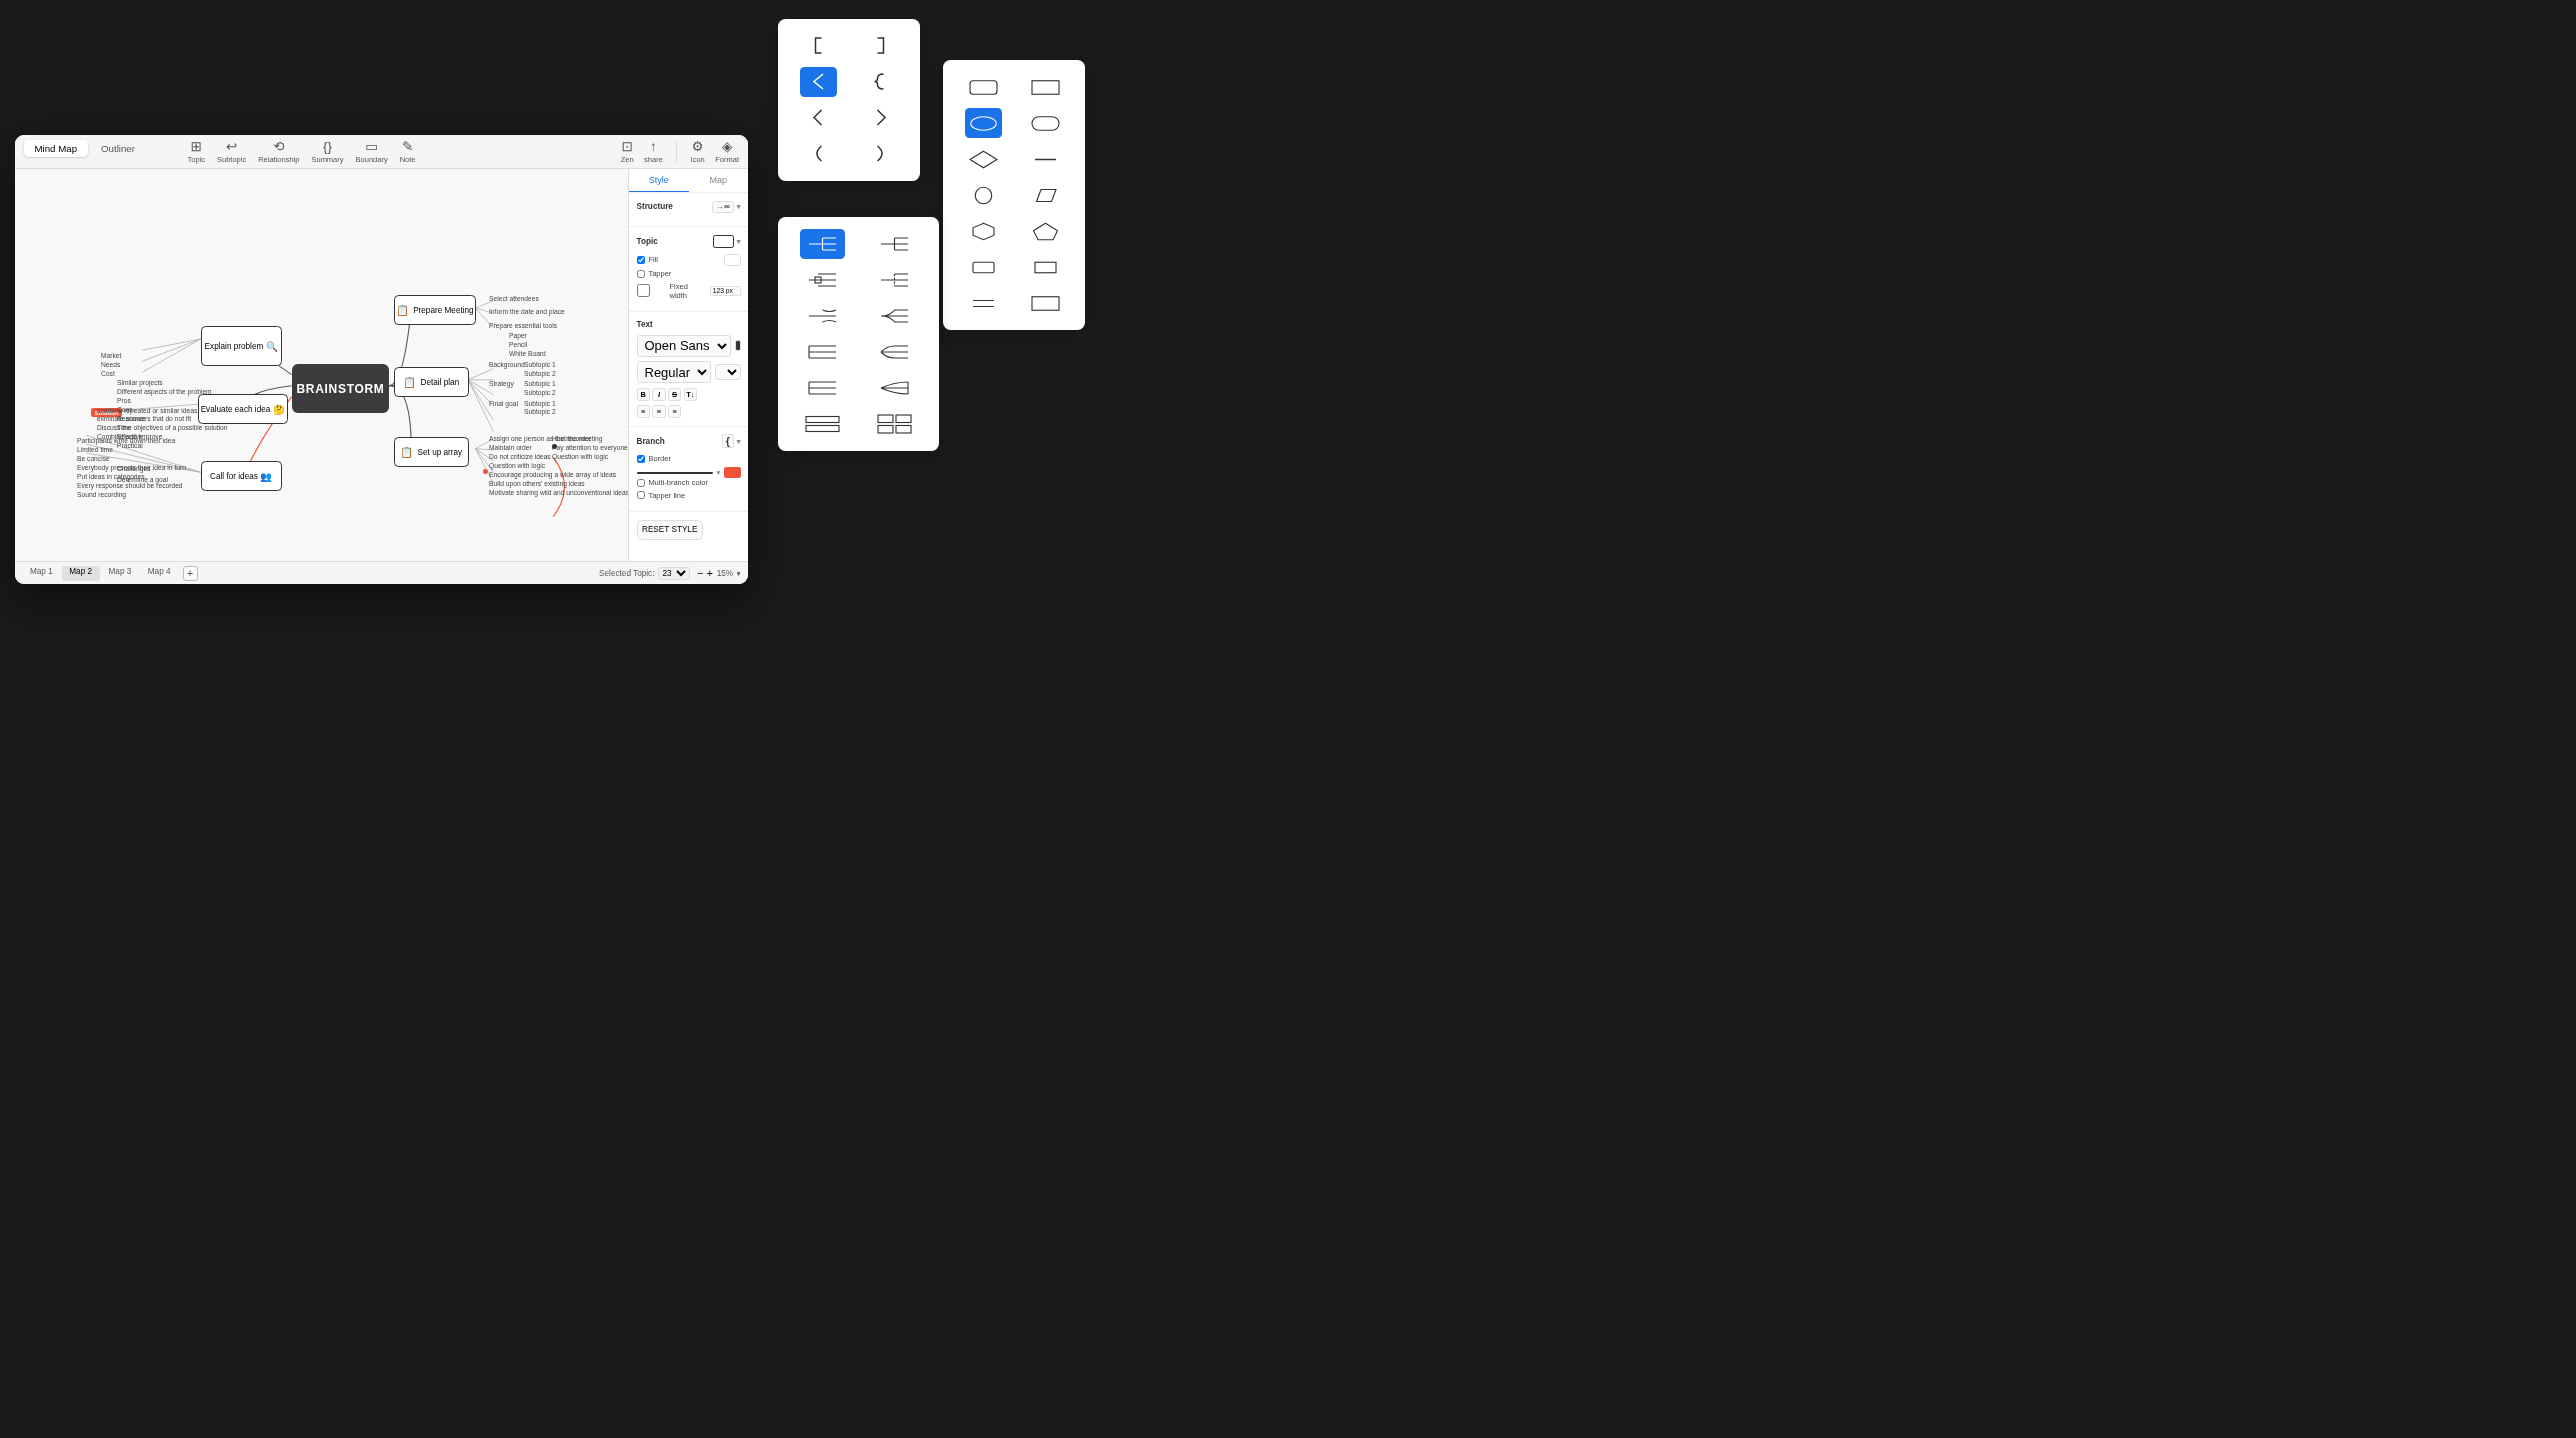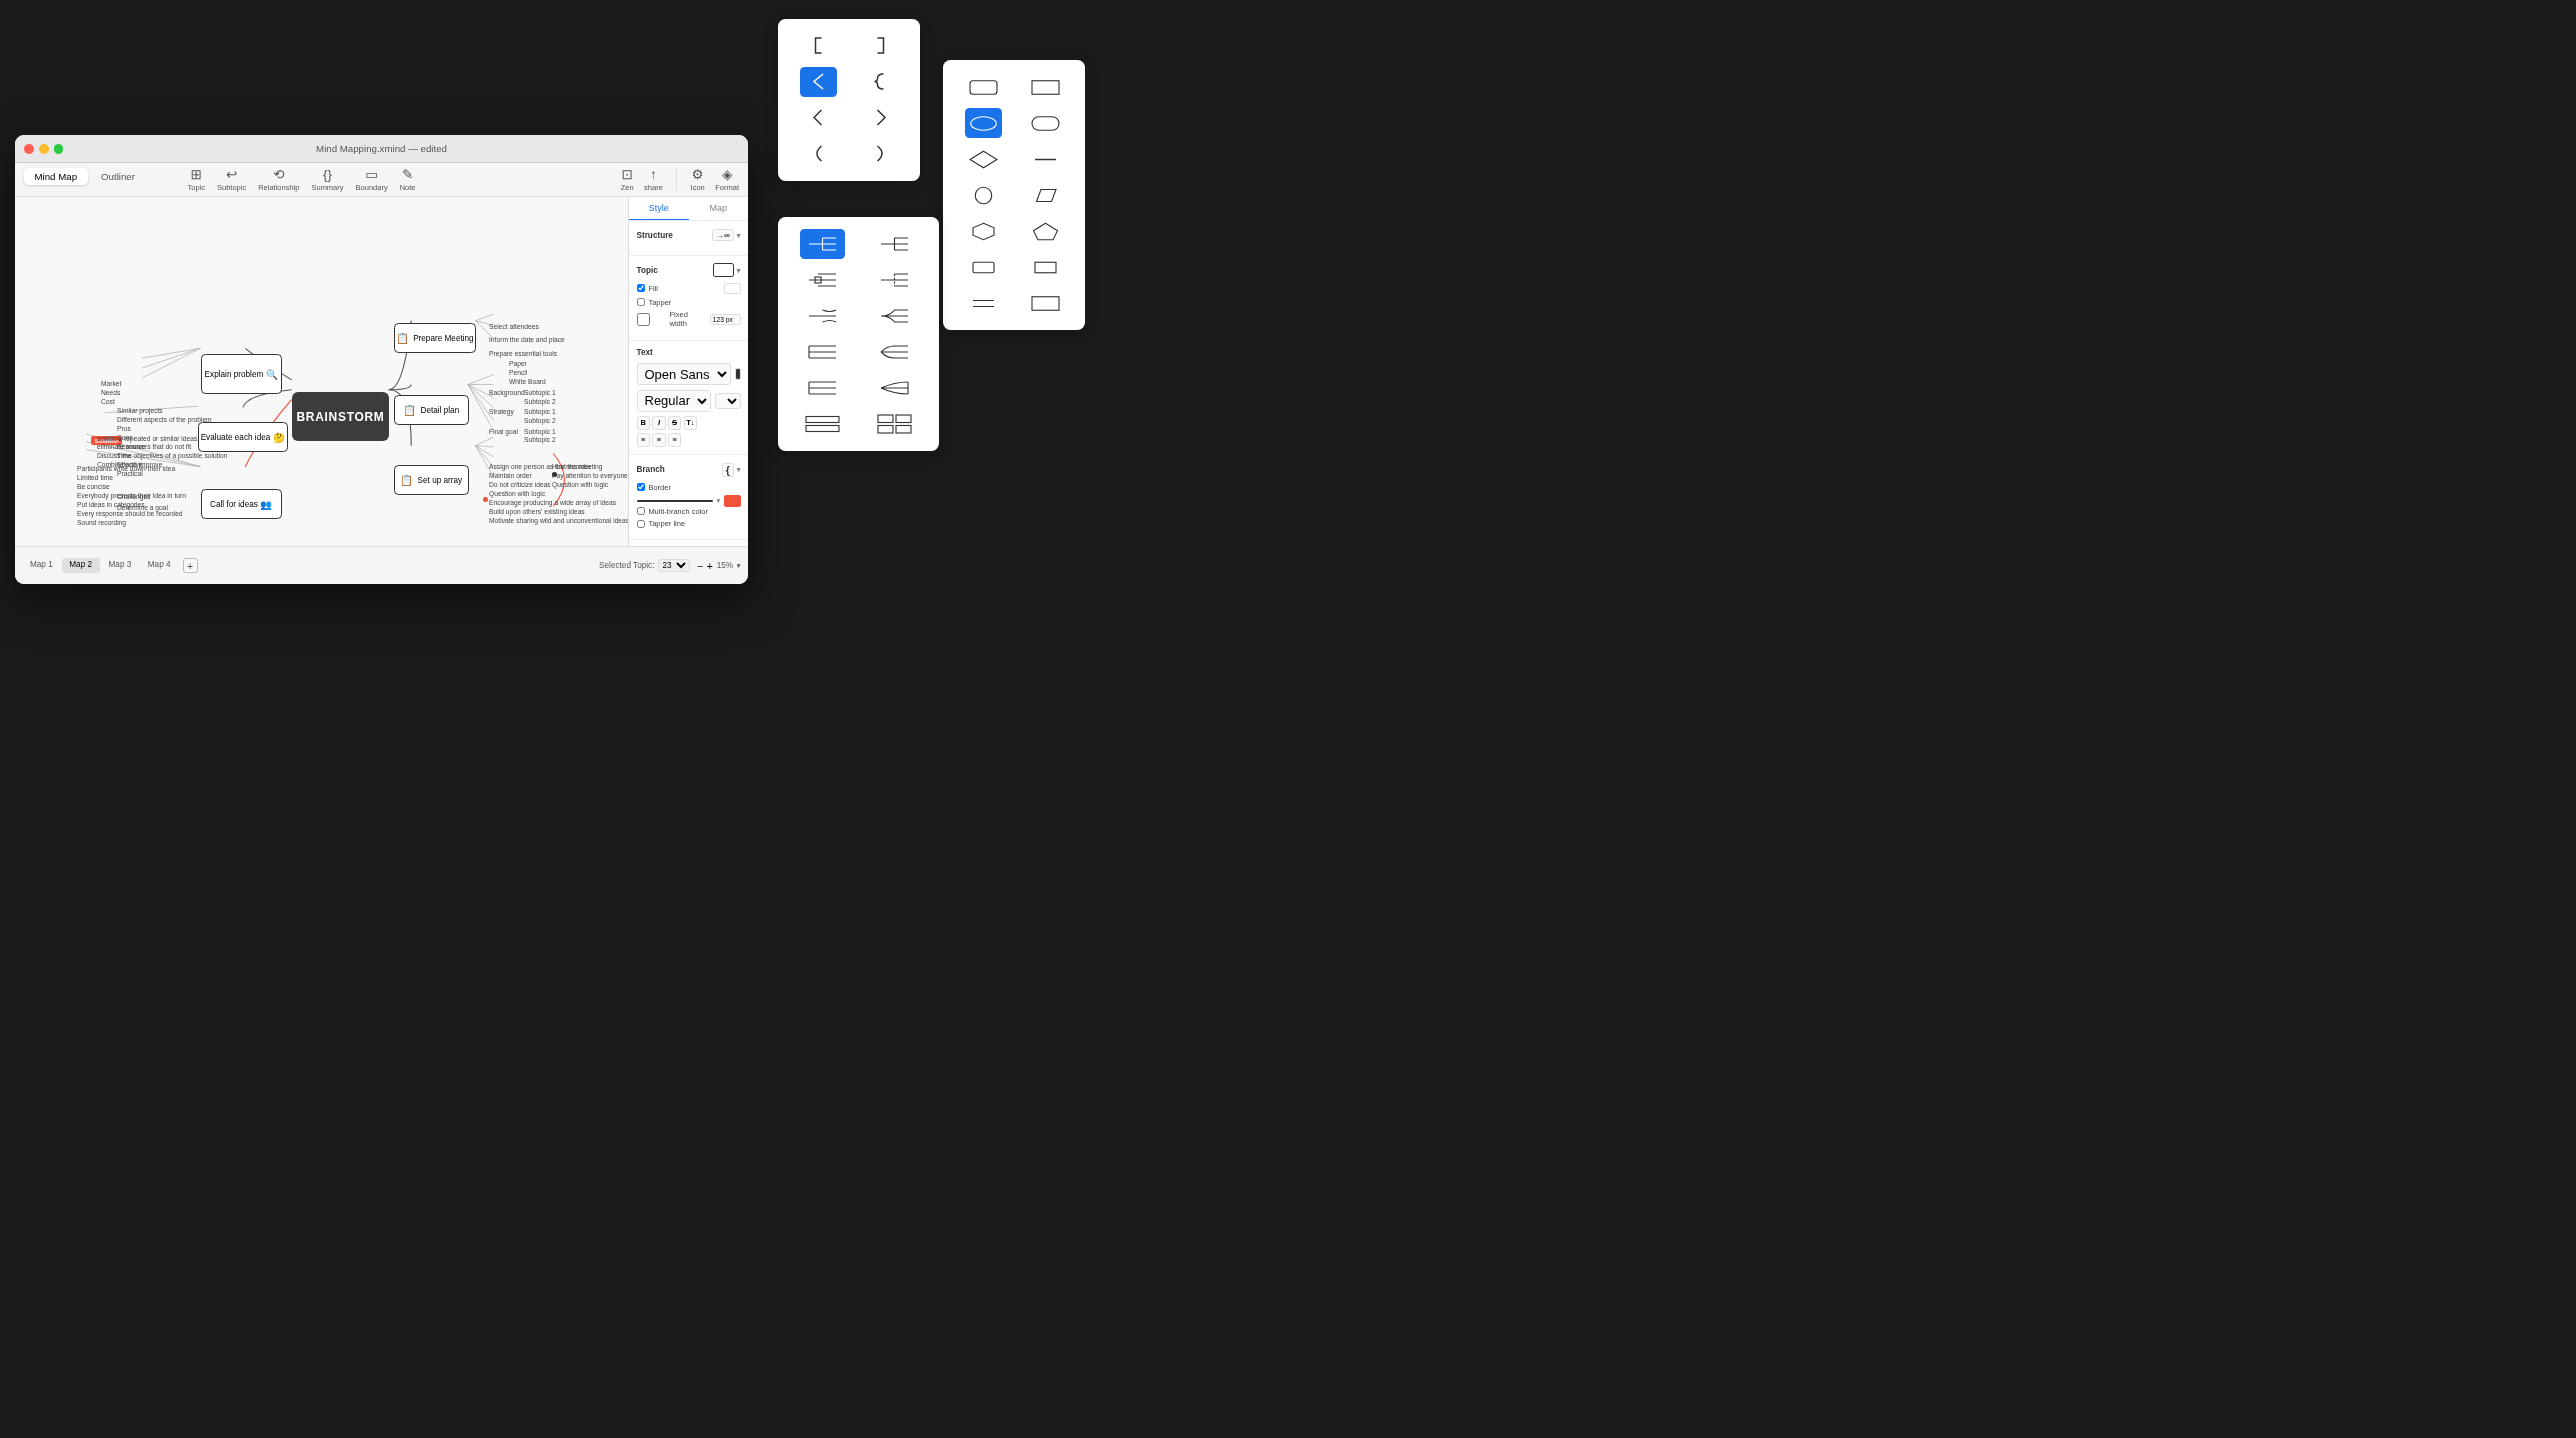--- a/index.html
+++ b/index.html
@@ -402,21 +402,21 @@
       border: 0.7px solid #ddd;
       border-radius: 4.5px;
       background: #fafafa;
       font-size: 8.2px;
       cursor: pointer;
       text-align: center;
     }
 
     
     .status-bar {
-      height: 38px;
+      height: 23px;
       background: #f5f5f5;
       border-top: 0.7px solid #ddd;
       display: flex;
       align-items: center;
       padding: 0 7.5px;
       font-size: 8.2px;
       color: #555;
     }
 
     .map-tabs {
@@ -578,28 +578,20 @@
       width: 39px;
       height: 24px;
     }
 
   </style>
 </head>
 <body>
 
 <div class="app-window">
 
-  <div class="title-bar">
-    <div class="traffic-lights">
-      <div class="tl tl-red"></div>
-      <div class="tl tl-yellow"></div>
-      <div class="tl tl-green"></div>
-    </div>
-    <span class="title-text">Mind Mapping.xmind — edited</span>
-  </div>
 
   <div class="toolbar">
     <div class="tabs-row">
       <button class="tab-btn active">Mind Map</button>
       <button class="tab-btn">Outliner</button>
     </div>
     <div class="tool-group">
       <div class="tool-item">
         <span class="tool-icon">⊞</span>
         <span>Topic</span>

